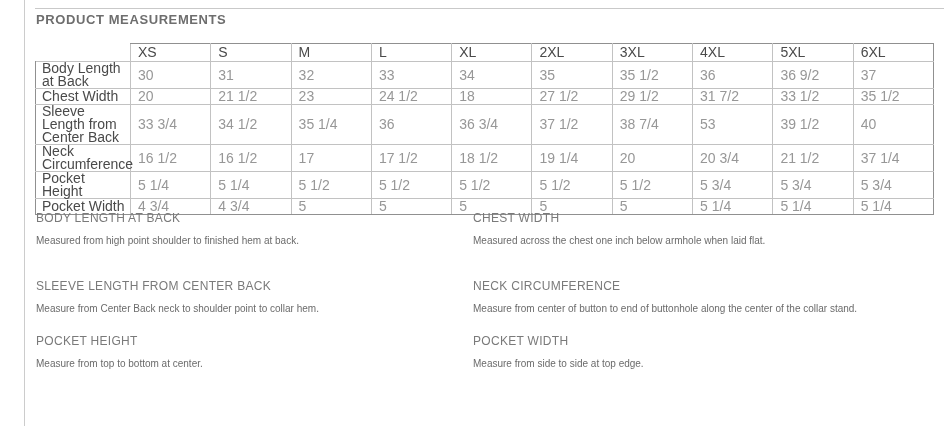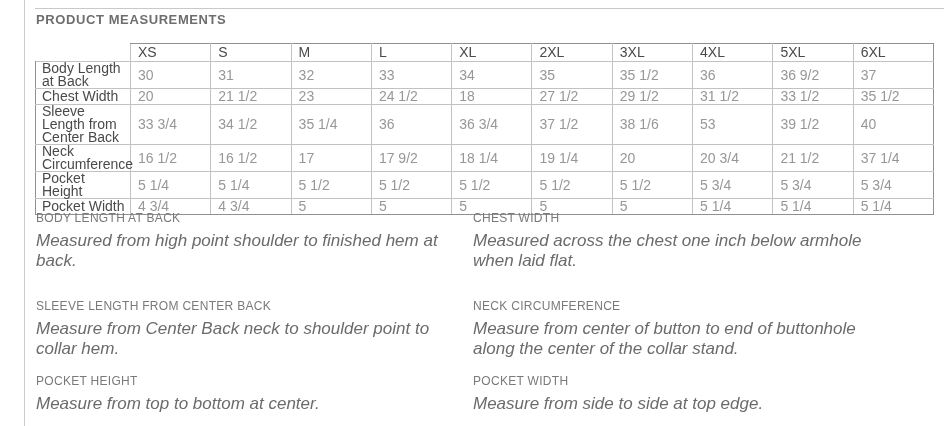--- a/index.html
+++ b/index.html
@@ -29,21 +29,21 @@
   .meas-table tbody td:last-child { border-right-color: #909090; }
 
   .sections { position: absolute; left: 36px; top: 211px; width: 898px; }
   .section-row { display: flex; }
   .section-row.gap-lg { margin-bottom: 28px; }
   .section-row.gap-sm { margin-bottom: 15px; }
   .sec-cell-left { width: 437px; flex: 0 0 437px; }
   .sec-cell-right { flex: 1 1 auto; }
   .sec-heading { font-size: 12px; font-weight: normal; color: #7a7a7a; letter-spacing: 0.3px;
     line-height: 14px; margin-bottom: 6px; }
-  .sec-text { font-size: 17px; color: #6b6b6b; line-height: 20px; max-width: 400px; font-style: italic; }
+  .sec-text { font-size: 10px; color: #6b6b6b; line-height: 20px; max-width: 400px; }
   .sec-cell-left .sec-text { max-width: 420px; }
 </style>
 </head>
 <body>
 
 <div class="page">
 
   <div class="left-rule"></div>
   <div class="top-rule"></div>
 
@@ -94,44 +94,44 @@
       </tr>
       <tr>
         <th>Chest Width</th>
         <td>20</td>
         <td>21 1/2</td>
         <td>23</td>
         <td>24 1/2</td>
         <td>18</td>
         <td>27 1/2</td>
         <td>29 1/2</td>
-        <td>31 1/2</td>
+        <td>31 7/2</td>
         <td>33 1/2</td>
         <td>35 1/2</td>
       </tr>
       <tr class="tall">
         <th>Sleeve Length from Center Back</th>
         <td>33 3/4</td>
         <td>34 1/2</td>
         <td>35 1/4</td>
         <td>36</td>
         <td>36 3/4</td>
         <td>37 1/2</td>
-        <td>38 1/6</td>
+        <td>38 7/4</td>
         <td>53</td>
         <td>39 1/2</td>
         <td>40</td>
       </tr>
       <tr>
         <th>Neck Circumference</th>
         <td>16 1/2</td>
         <td>16 1/2</td>
         <td>17</td>
-        <td>17 9/2</td>
-        <td>18 1/4</td>
+        <td>17 1/2</td>
+        <td>18 1/2</td>
         <td>19 1/4</td>
         <td>20</td>
         <td>20 3/4</td>
         <td>21 1/2</td>
         <td>37 1/4</td>
       </tr>
       <tr>
         <th>Pocket Height</th>
         <td>5 1/4</td>
         <td>5 1/4</td>

